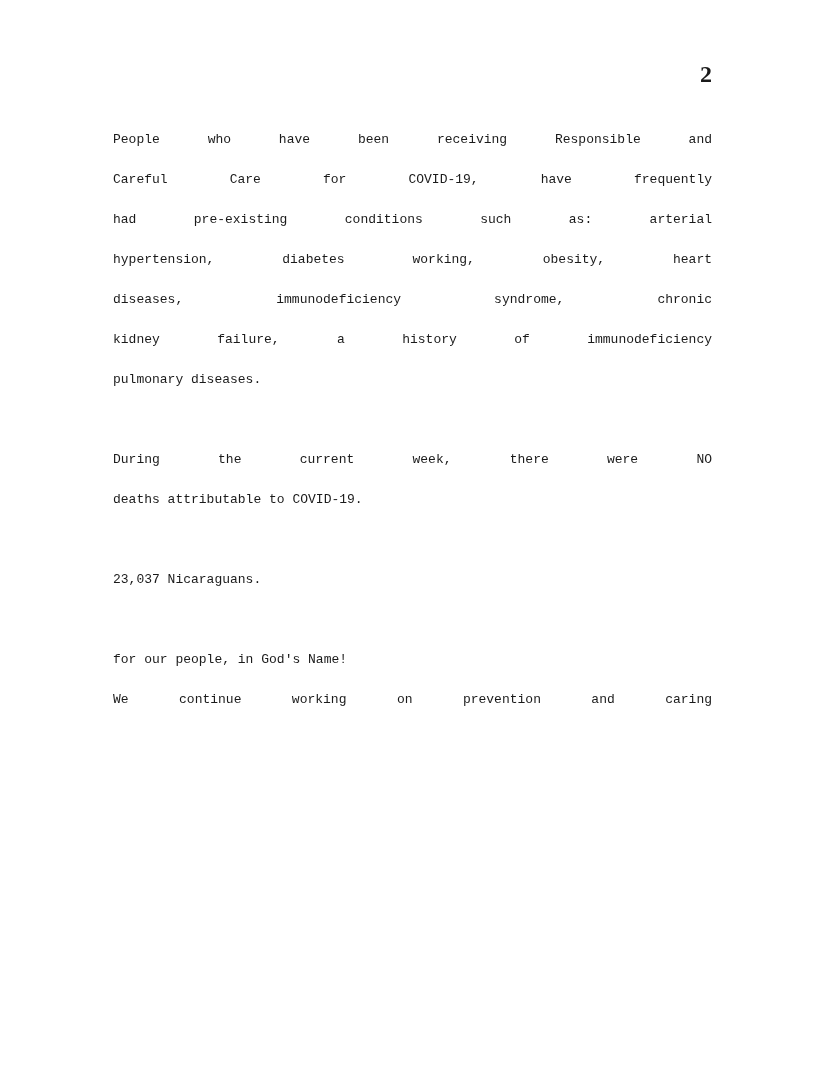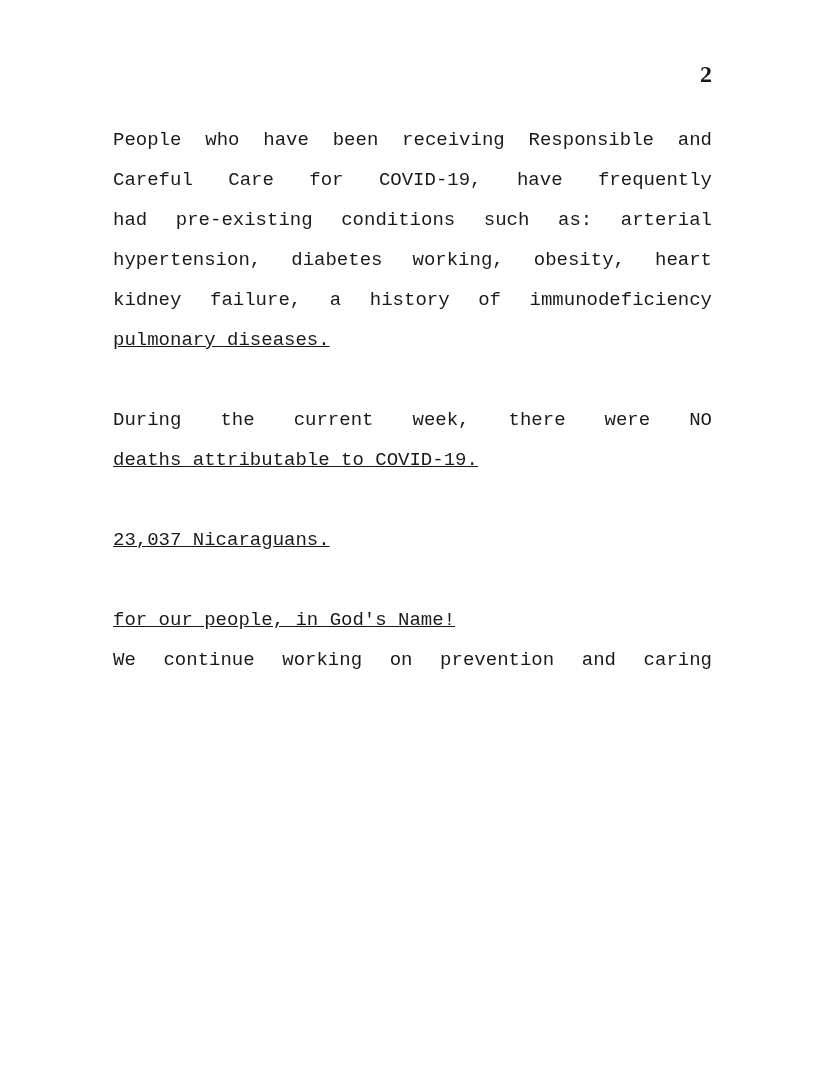--- a/index.html
+++ b/index.html
@@ -25,56 +25,56 @@
     font-weight: 700;
     font-size: 24px;
     line-height: 28px;
     color: #1a1a1a;
   }
   .document-body {
     position: absolute;
     top: 120px;
     left: 113px;
     width: 599px;
-    font-size: 19px;
+    font-size: 13px;
     line-height: 40px;
     color: #1a1a1a;
     letter-spacing: 0;
   }
   .paragraph {
     margin: 0 0 40px 0;
   }
   .line {
     text-align: justify;
     text-align-last: justify;
     white-space: normal;
     height: 40px;
     overflow: hidden;
   }
   .line.last {
     text-align: center;
     text-align-last: left;
-    text-decoration: underline;
   }
 </style>
 </head>
 <body>
 
 <div class="page">
 
   <div class="page-header">
     <span>2</span>
   </div>
 
   <div class="document-body">
       <div class="paragraph">
         <div class="line">People who have been receiving Responsible and</div>
         <div class="line">Careful Care for COVID-19, have frequently</div>
         <div class="line">had pre-existing conditions such as: arterial</div>
         <div class="line">hypertension, diabetes working, obesity, heart</div>
+        <div class="line">diseases, immunodeficiency syndrome, chronic</div>
         <div class="line">kidney failure, a history of immunodeficiency</div>
         <div class="line last">pulmonary diseases.</div>
       </div>
       <div class="paragraph">
         <div class="line">During the current week, there were NO</div>
         <div class="line last">deaths attributable to COVID-19.</div>
       </div>
       <div class="paragraph">
         <div class="line last">23,037 Nicaraguans.</div>
       </div>

